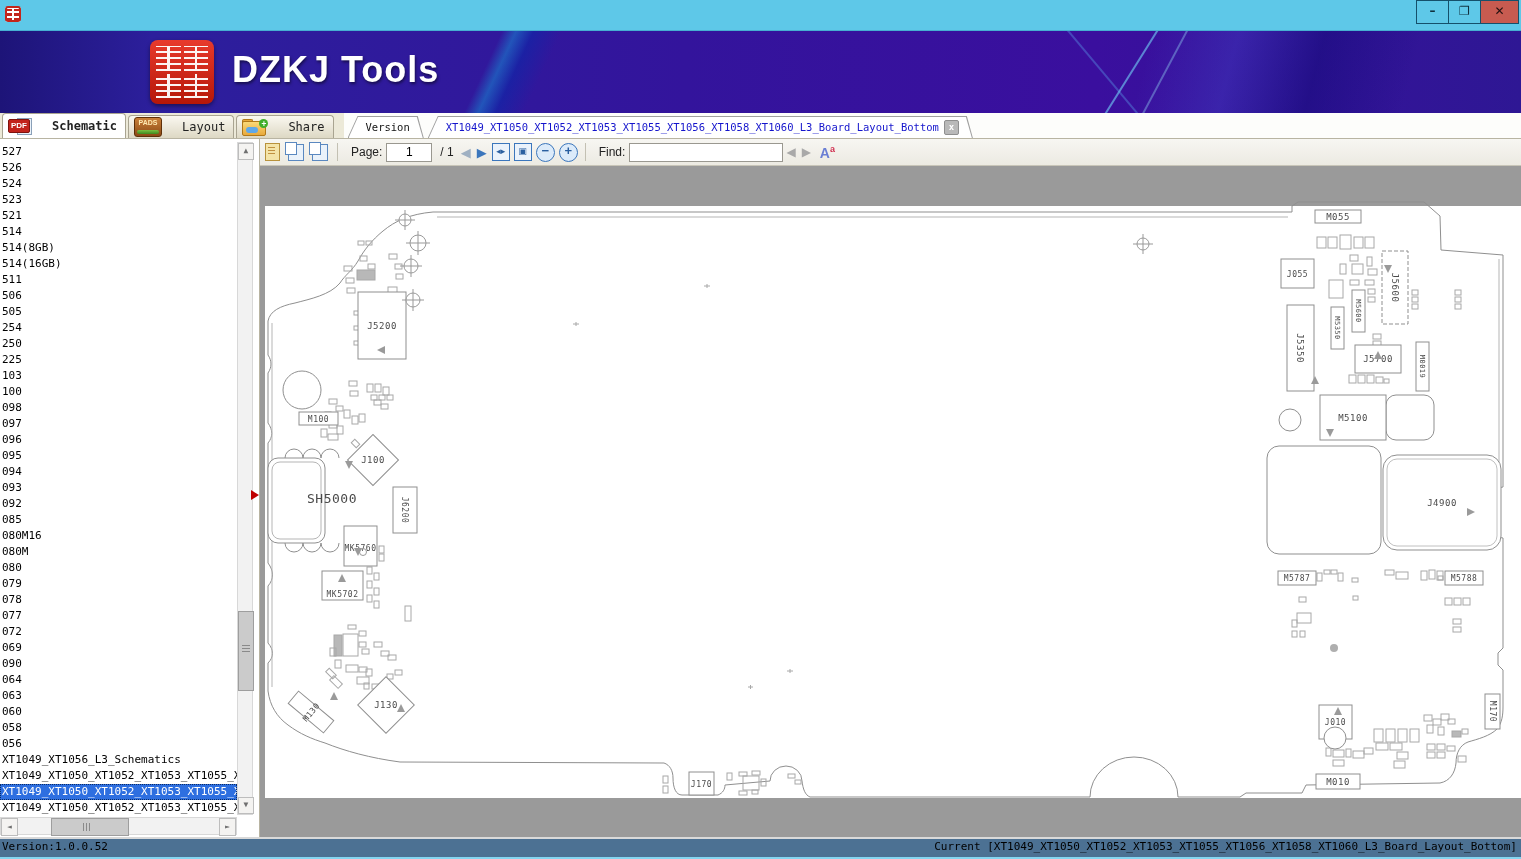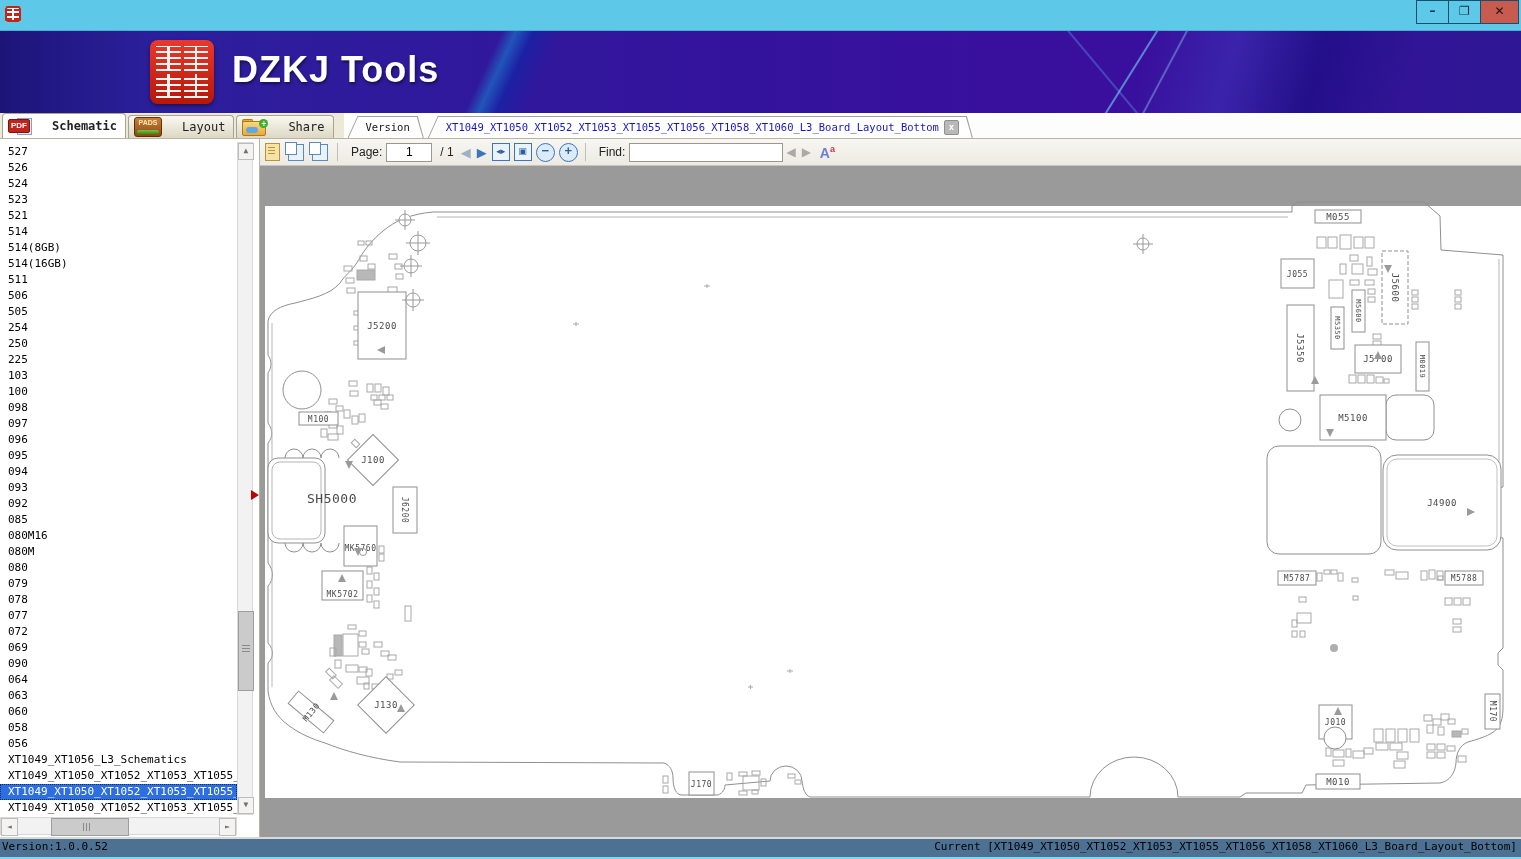--- a/index.html
+++ b/index.html
@@ -72,21 +72,21 @@
   .dtab .dlabel{position:relative;display:flex;align-items:center;height:100%;padding:0 14px 0 18px;
     font-size:10.5px;color:#111;white-space:nowrap;}
   .dtab.active .dlabel{color:#1414CC;}
   .dtab .closex{position:relative;width:13px;height:13px;background:#B9B9B9;border:1px solid #8F8F8F;border-radius:2px;
     color:#FFF;font-size:9px;line-height:12px;text-align:center;margin-left:5px;font-weight:bold;}
 
   
   .main{display:flex;height:698px;}
   .sidebar{position:relative;width:260px;background:#FFF;border-right:1px solid #B8B4A2;box-sizing:border-box;}
   .list{position:absolute;left:0;top:5px;width:237px;overflow:hidden;}
-  .lrow{height:16px;line-height:16px;font-size:11px;color:#000;padding-left:8px;white-space:nowrap;overflow:hidden;}
+  .lrow{height:16px;line-height:16px;font-size:11px;color:#000;padding-left:2px;white-space:nowrap;overflow:hidden;}
   .lrow.selected{background:#2E6FE0;color:#FFF;outline:1px dotted #0A2C66;outline-offset:-1px;}
   .vscroll{position:absolute;left:237px;top:3px;width:16px;height:673px;background:#F2F2F2;border:1px solid #D8D8D8;box-sizing:border-box;}
   .vscroll .btn{position:absolute;left:0;width:14px;height:15px;background:#F4F3F1;border:1px solid #BDBDBD;
     color:#707070;font-size:8px;text-align:center;line-height:14px;}
   .vscroll .up{top:0;}
   .vscroll .down{bottom:0;}
   .vscroll .thumb{position:absolute;left:0;top:468px;width:14px;height:78px;background:#CBCBCB;border:1px solid #9E9E9E;}
   .vscroll .grip{position:absolute;left:3px;top:36px;width:8px;height:1px;background:#8A8A8A;box-shadow:0 3px #8A8A8A,0 -3px #8A8A8A;}
   .hscroll{position:absolute;left:0;top:678px;width:237px;height:18px;background:#F2F2F2;border:1px solid #D8D8D8;box-sizing:border-box;}
   .hscroll .btn{position:absolute;top:0;width:15px;height:16px;background:#F4F3F1;border:1px solid #BDBDBD;

